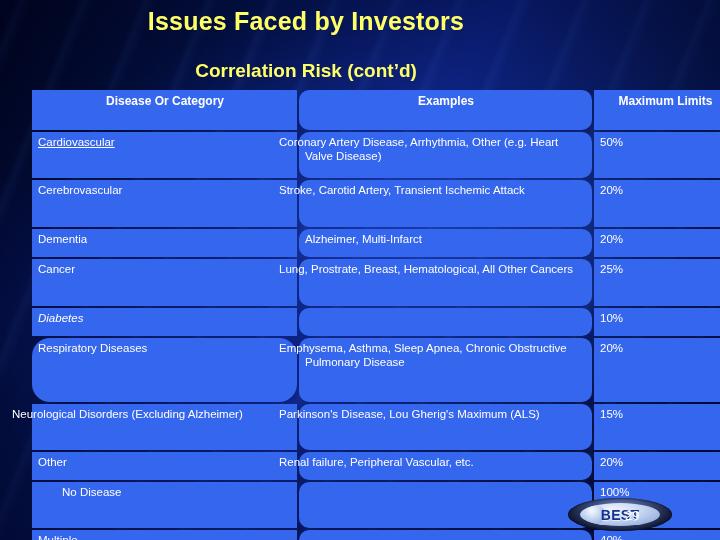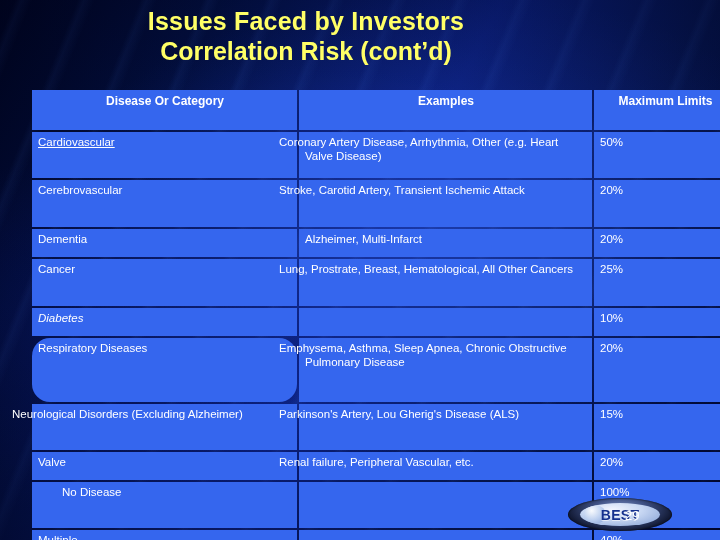--- a/index.html
+++ b/index.html
@@ -55,24 +55,24 @@
   }
   .title-main {
     color: #ffff66;
     font-size: 25px;
     font-weight: bold;
     letter-spacing: 0.2px;
     line-height: 30px;
   }
   .title-sub {
     color: #ffff66;
-    font-size: 25px;
+    font-size: 19px;
     font-weight: bold;
     line-height: 26px;
-    margin-top: 2px;
+    margin-top: 22px;
   }
 
   
   #risk-table {
     position: absolute;
     left: 30px;
     top: 88px;
     width: 675px;
     border-collapse: separate;
     border-spacing: 2px 2px;
@@ -89,21 +89,21 @@
   }
   #risk-table th {
     font-weight: bold;
     text-align: center;
     font-size: 12px;
     padding-top: 4px;
     padding-bottom: 22px;
   }
   th.col-limits, td.col-limits { text-align: left; }
   .col-disease { width: 254px; }
-  .col-examples { width: 282px; }
+  .col-examples { width: 282px; border-radius: 10px; }
   .col-limits { width: 131px; }
 
   
   .hang {
     padding-left: 26px;
     text-indent: -26px;
   }
 
   
   #logo {
@@ -209,25 +209,25 @@
           <td class="col-examples"></td>
           <td class="col-limits">10%</td>
         </tr>
         <tr>
           <td class="col-disease" style="height: 58px; border-radius: 18px;">Respiratory Diseases</td>
           <td class="col-examples hang">Emphysema, Asthma, Sleep Apnea, Chronic Obstructive Pulmonary Disease</td>
           <td class="col-limits">20%</td>
         </tr>
         <tr>
           <td class="col-disease hang" style="height: 40px;">Neurological Disorders (Excluding Alzheimer)</td>
-          <td class="col-examples hang">Parkinson's Artery, Lou Gherig's Disease (ALS)</td>
+          <td class="col-examples hang">Parkinson's Disease, Lou Gherig's Maximum (ALS)</td>
           <td class="col-limits">15%</td>
         </tr>
         <tr>
-          <td class="col-disease" style="height: 22px;">Valve</td>
+          <td class="col-disease" style="height: 22px;">Other</td>
           <td class="col-examples hang">Renal failure, Peripheral Vascular, etc.</td>
           <td class="col-limits">20%</td>
         </tr>
         <tr>
           <td class="col-disease" style="height: 40px; padding-left: 30px;">No Disease</td>
           <td class="col-examples"></td>
           <td class="col-limits">100%</td>
         </tr>
         <tr>
           <td class="col-disease" style="height: 22px;">Multiple</td>

